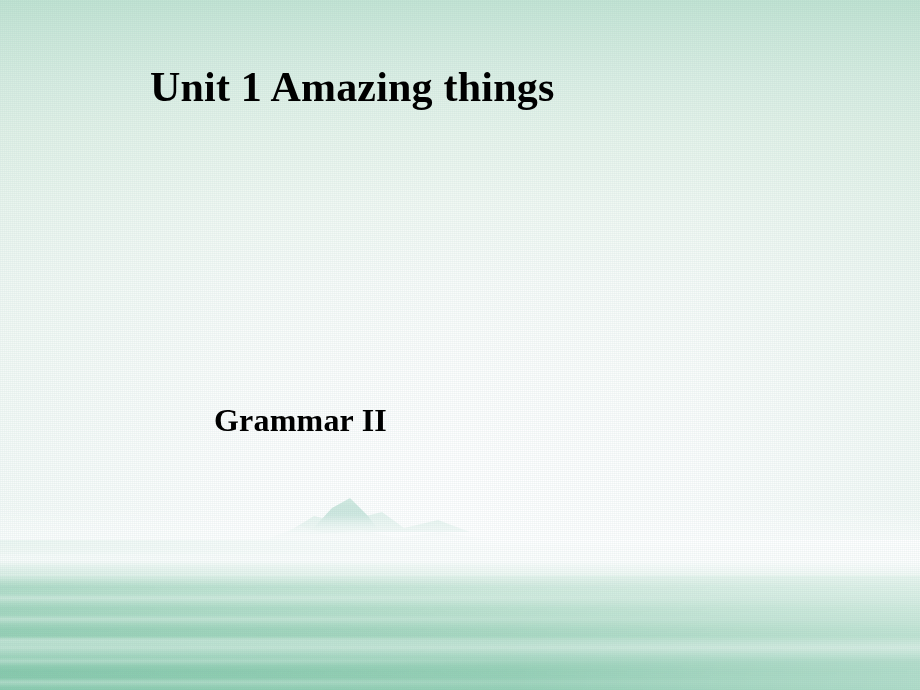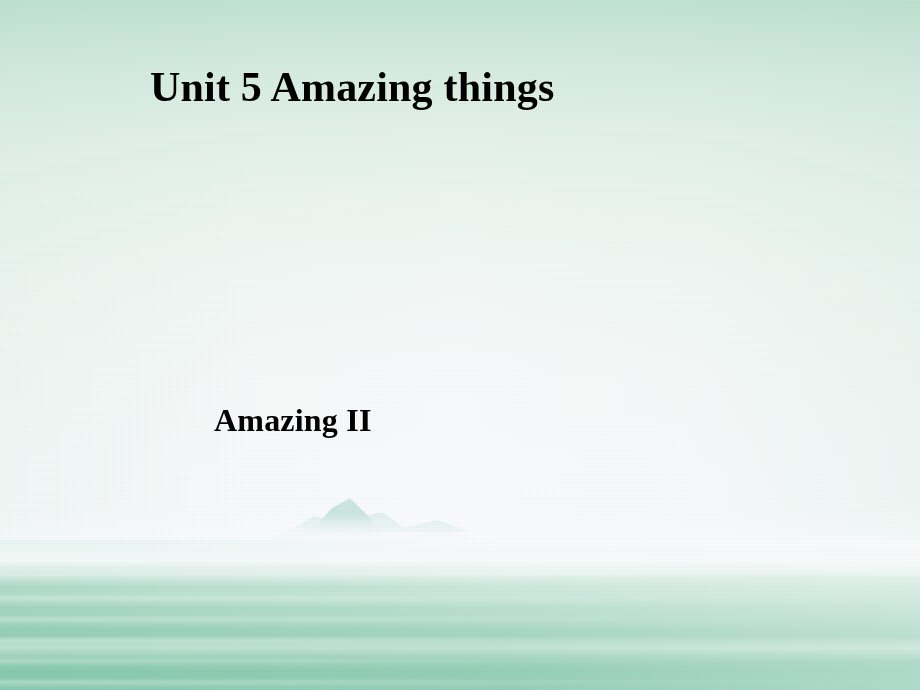--- a/index.html
+++ b/index.html
@@ -235,17 +235,17 @@
   </div>
 
   <div class="layer-water"></div>
   <div class="layer-water-h"></div>
   <div class="layer-waves"></div>
   <div class="layer-waveband"></div>
   <div class="layer-haze"></div>
   <div class="layer-noise"></div>
 
   <div class="text-layer">
-    <div class="slide-title">Unit 5 Amazing things</div>
-    <div class="slide-subtitle">Amazing II</div>
+    <div class="slide-title">Unit 1 Amazing things</div>
+    <div class="slide-subtitle">Grammar II</div>
   </div>
 
 </div>
 
 </body></html>

